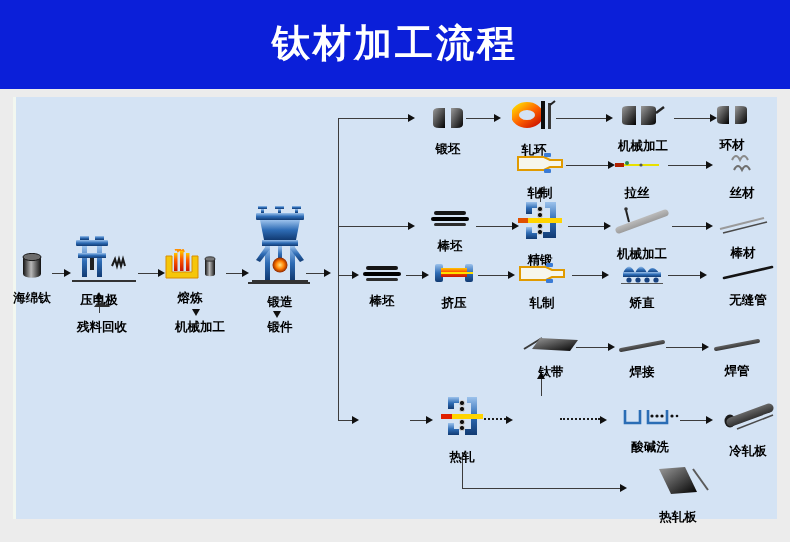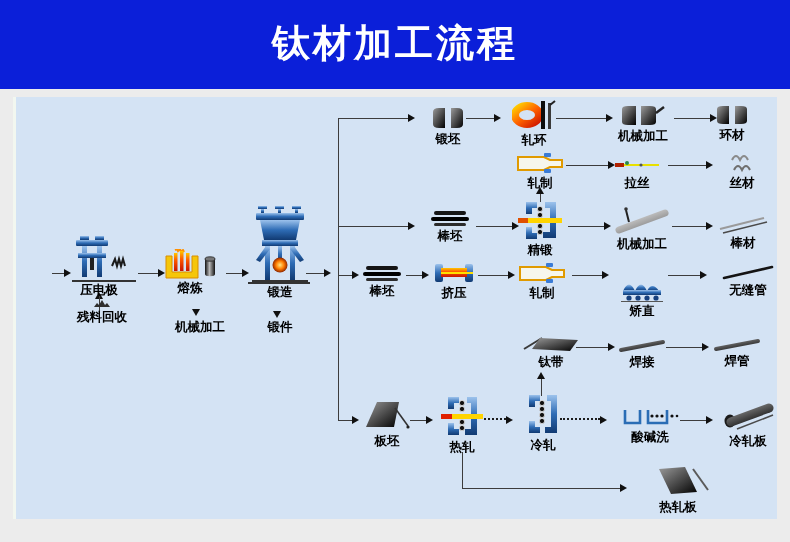--- a/index.html
+++ b/index.html
@@ -6,21 +6,21 @@
   #canvas{position:relative;width:790px;height:542px;background:#ececec;overflow:hidden;
           font-family:"DejaVu Serif","DejaVu Sans",serif;text-decoration:underline;}
   
   #banner{position:absolute;left:0;top:0;width:790px;height:89px;background:#0b1fd9;}
   #banner h1{margin:0;text-align:center;line-height:86px;color:#ffffff;font-size:38px;
              font-weight:700;letter-spacing:3px;font-family:"DejaVu Serif",serif;}
   
   #panel{position:absolute;left:13px;top:97px;width:764px;height:422px;background:#d4e3f4;
          border-left:3px solid #f2f7f0;box-sizing:border-box;}
   
-  .node{position:absolute;display:flex;flex-direction:column;align-items:center;gap:2px;}
+  .node{position:absolute;display:flex;flex-direction:column;align-items:center;gap:12px;}
   .lbl{font:700 12.5px "DejaVu Serif","DejaVu Sans",serif;color:#000;white-space:nowrap;line-height:1.05;}
   
   .hl{position:absolute;height:1px;background:#3c3c3c;}
   .vl{position:absolute;width:1px;background:#3c3c3c;}
   .dl{position:absolute;height:0;border-top:2px dotted #1c1c1c;}
   .gl{position:absolute;height:2px;background:#333;}
   .ar{position:absolute;width:0;height:0;border:4px solid transparent;border-right:0;border-left:7px solid #101010;}
   .au{position:absolute;width:0;height:0;border:4px solid transparent;border-top:0;border-bottom:7px solid #101010;}
   .ad{position:absolute;width:0;height:0;border:4px solid transparent;border-bottom:0;border-top:7px solid #101010;}
   svg{display:block;}
@@ -146,20 +146,27 @@
 
   <i class="au" style="left:95px;top:292px"></i>
   <i class="vl" style="left:99px;top:296px;height:17px"></i>
 
   <i class="ad" style="left:192px;top:309px"></i>
   <i class="ad" style="left:273px;top:311px"></i>
 
   <i class="gl" style="left:72px;top:280px;width:64px"></i>
   <i class="gl" style="left:248px;top:282px;width:62px"></i>
 
+  <div class="node" style="left:4px;top:253px;width:56px">
+    <svg width="20" height="26" viewBox="0 0 20 26">
+      <path d="M1 4 V21 A9 3.8 0 0 0 19 21 V4 Z" fill="url(#gCyl)"></path>
+      <ellipse cx="10" cy="4" rx="9" ry="3.6" fill="#6c6c6c" stroke="#181818" stroke-width="1"></ellipse>
+    </svg>
+    <span class="lbl">海绵钛</span>
+  </div>
 
   <div class="node" style="left:66px;top:236px;width:66px">
     <svg width="62" height="45" viewBox="0 0 62 45">
       <rect x="12" y="0" width="9" height="4" fill="url(#gBlue)"></rect>
       <rect x="27" y="0" width="9" height="4" fill="url(#gBlue)"></rect>
       <rect x="8" y="4" width="32" height="6" rx="1" fill="url(#gBlue)"></rect>
       <rect x="14" y="10" width="5" height="31" fill="url(#gBlue)"></rect>
       <rect x="29" y="10" width="5" height="31" fill="url(#gBlue)"></rect>
       <rect x="10" y="17" width="28" height="5" fill="url(#gBlue)"></rect>
       <rect x="22" y="22" width="4" height="12" fill="#222"></rect>
@@ -348,21 +355,21 @@
 
   <div class="node" style="left:518px;top:262px;width:48px">
     <svg width="48" height="22" viewBox="0 0 48 22">
       <path d="M2 5 H28 L34 8 H46 V15 H34 L28 18 H2 Z" fill="#f6f6ec" stroke="#e09a00" stroke-width="2"></path>
       <rect x="28" y="1" width="7" height="4" rx="1" fill="#3a7bd5"></rect>
       <rect x="28" y="17" width="7" height="4" rx="1" fill="#3a7bd5"></rect>
     </svg>
     <span class="lbl">轧制</span>
   </div>
 
-  <div class="node" style="left:618px;top:275px;width:48px">
+  <div class="node" style="left:618px;top:257px;width:48px">
     <svg width="42" height="27" viewBox="0 0 42 27">
       <path d="M2 16 Q8 3 14 16 Q20 3 26 16 Q31 6 38 16 Z" fill="url(#gBlue)"></path>
       <rect x="2" y="15" width="38" height="5" fill="url(#gBlue)"></rect>
       <g fill="#16407e">
         <circle cx="8" cy="23" r="2.6"></circle>
           <circle cx="17" cy="23" r="2.6"></circle>
         <circle cx="26" cy="23" r="2.6"></circle>
           <circle cx="35" cy="23" r="2.6"></circle>
       </g>
       <rect x="0" y="26" width="42" height="1" fill="#555"></rect>
@@ -392,64 +399,40 @@
     <span class="lbl">焊接</span>
   </div>
 
   <div class="node" style="left:709px;top:338px;width:56px">
     <svg width="48" height="14" viewBox="0 0 48 14">
       <line x1="3" y1="11" x2="45" y2="3" stroke="url(#gDark)" stroke-width="4" stroke-linecap="round"></line>
     </svg>
     <span class="lbl">焊管</span>
   </div>
 
-  <div class="node" style="left:361px;top:400px;width:52px">
-    <svg width="46" height="32" viewBox="0 0 46 32">
-      <path d="M13 2 L35 2 L30 27 L2 27 Z" fill="url(#gDark)"></path>
-      <line x1="31" y1="8" x2="44" y2="26" stroke="#333" stroke-width="1.6"></line>
-      <circle cx="44" cy="27" r="1.6" fill="#222"></circle>
-    </svg>
-    <span class="lbl">板坯</span>
-  </div>
 
   <div class="node" style="left:436px;top:396px;width:52px">
     <svg width="42" height="42" viewBox="0 0 42 42">
       <g fill="url(#gBlue)">
         <path d="M7 1 h11 v6 h-5 v6 h-6 z"></path>
         <path d="M26 1 h10 v38 h-12 v-6 h6 V7 h-4 z"></path>
         <path d="M7 27 h6 v6 h5 v6 H7 z"></path>
       </g>
       <rect x="0" y="18" width="42" height="5" fill="#ffd400"></rect>
       <rect x="0" y="18" width="11" height="5" fill="#e02000"></rect>
       <g fill="#101010" stroke="#e8e8e8" stroke-width=".8">
         <circle cx="21" cy="7" r="2.6"></circle>
           <circle cx="21" cy="13" r="2.6"></circle>
         <circle cx="21" cy="26" r="2.6"></circle>
           <circle cx="21" cy="32" r="2.6"></circle>
       </g>
     </svg>
     <span class="lbl">热轧</span>
   </div>
 
-  <div class="node" style="left:517px;top:394px;width:52px">
-    <svg width="40" height="42" viewBox="0 0 40 42">
-      <g fill="url(#gBlue)">
-        <path d="M6 1 h11 v6 h-5 v6 h-6 z"></path>
-        <path d="M24 1 h10 v38 h-12 v-6 h6 V7 h-4 z"></path>
-        <path d="M6 27 h6 v6 h5 v6 H6 z"></path>
-      </g>
-      <g fill="#101010" stroke="#e8e8e8" stroke-width=".8">
-        <circle cx="19" cy="9" r="2.6"></circle>
-          <circle cx="19" cy="15" r="2.6"></circle>
-        <circle cx="19" cy="21" r="2.6"></circle>
-          <circle cx="19" cy="27" r="2.6"></circle>
-      </g>
-    </svg>
-    <span class="lbl">冷轧</span>
-  </div>
 
   <div class="node" style="left:620px;top:406px;width:60px">
     <svg width="58" height="22" viewBox="0 0 58 22">
       <path d="M4 4 L4 17 L19 17 L19 4" fill="none" stroke="#2a6db5" stroke-width="2.6"></path>
       <path d="M27 4 L27 17 L46 17 L46 4" fill="none" stroke="#2a6db5" stroke-width="2.6"></path>
       <g fill="#101010">
         <circle cx="31" cy="10" r="1.6"></circle>
           <circle cx="36" cy="10" r="1.6"></circle>
         <circle cx="41" cy="10" r="1.6"></circle>
           <circle cx="51" cy="10" r="1.6"></circle>

